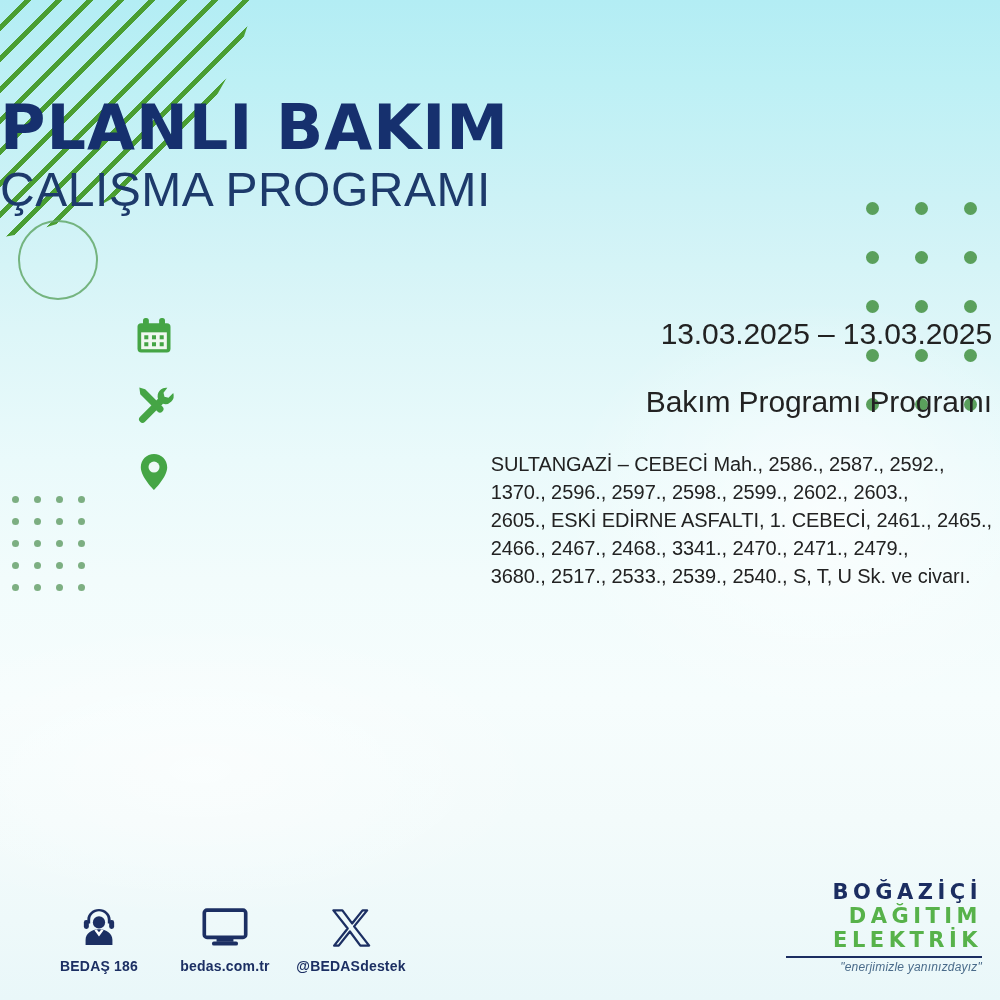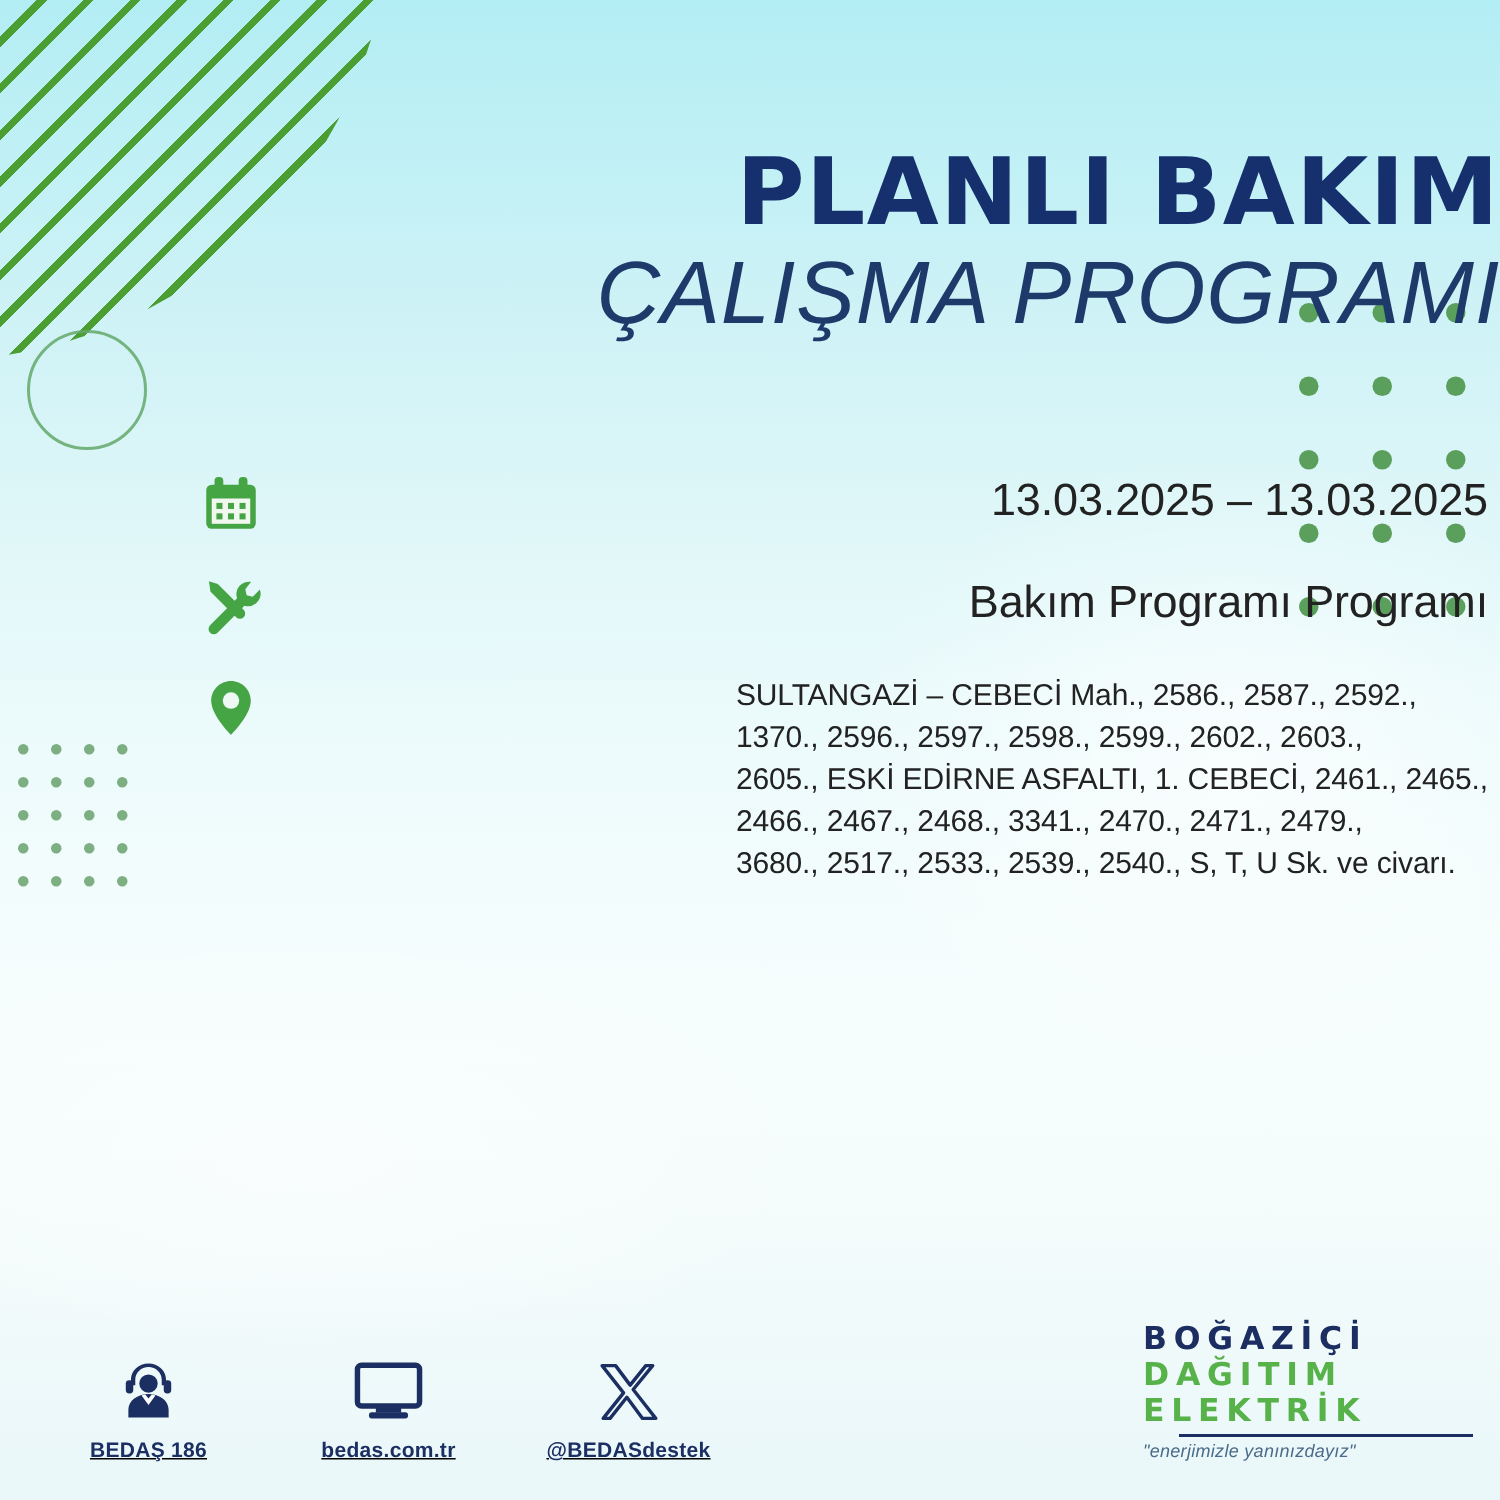--- a/index.html
+++ b/index.html
@@ -52,51 +52,51 @@
   #dots-left i{width:7px;height:7px;border-radius:50%;background:#5f9b63;display:block;opacity:.8;}
   #glow1{
     left:560px;top:300px;width:520px;height:420px;border-radius:50%;
     background:radial-gradient(ellipse at center,rgba(255,255,255,.65),rgba(255,255,255,0) 70%);
   }
   #glow2{
     left:-150px;top:620px;width:700px;height:300px;border-radius:50%;
     background:radial-gradient(ellipse at center,rgba(255,255,255,.55),rgba(255,255,255,0) 70%);
   }
   
-  #header{position:absolute;left:0;top:96px;width:1000px;text-align:right;}
+  #header{position:absolute;left:0;top:96px;width:1000px;text-align:left;}
   #title-main{
     font-weight:bold;font-size:62px;letter-spacing:1px;
     color:#16306e;line-height:1.02;margin:0;
     font-family:"DejaVu Sans","Liberation Sans",sans-serif;
   }
   #title-sub{
-    font-size:59px;color:#1d3a6b;line-height:1.05;margin:6px 0 0 0;
-    letter-spacing:.5px;font-weight:400;font-style:italic;
+    font-size:48px;color:#1d3a6b;line-height:1.05;margin:6px 0 0 0;
+    letter-spacing:.5px;font-weight:400;
   }
   
   #info{position:absolute;left:132px;top:312px;width:860px;}
   .row{display:flex;align-items:flex-start;margin-bottom:22px;justify-content:space-between;}
   .icon-cell{
     width:62px;min-width:62px;display:flex;justify-content:flex-start;
     align-items:flex-start;padding-top:2px;
   }
   .row-text{
     font-size:30px;color:#222;line-height:1.32;padding-top:2px;
     letter-spacing:-.1px;
   }
   #row-address .row-text{font-size:20px;line-height:1.40;}
   
   #footer{position:absolute;left:0;bottom:12px;width:1000px;height:120px;}
-  #contacts{position:absolute;left:44px;bottom:14px;display:flex;gap:50px;text-decoration:underline;}
+  #contacts{position:absolute;left:44px;bottom:14px;display:flex;gap:16px;}
   .contact{width:110px;text-align:center;}
   .contact .cicon{height:52px;display:flex;align-items:flex-end;justify-content:center;}
   .contact .clabel{
     margin-top:8px;font-size:14px;color:#1c2f63;font-weight:bold;letter-spacing:.2px;
   }
-  #logo{position:absolute;right:18px;bottom:14px;width:220px;margin-top:24px;}
+  #logo{position:absolute;right:18px;bottom:14px;text-align:right;width:220px;margin-top:24px;}
   .logo-line{
     font-weight:bold;letter-spacing:4.5px;font-size:21px;line-height:1.14;
     font-family:"DejaVu Sans","Liberation Sans",sans-serif;
   }
   #logo-1{color:#1b2d61;}
   #logo-2,#logo-3{color:#57b24a;}
   #logo-rule{height:2px;background:#1b2d61;margin:3px 0 2px auto;width:196px;}
   #logo-tag{font-size:12px;font-style:italic;color:#4a6b8a;letter-spacing:.2px;}
 </style>
 </head>

